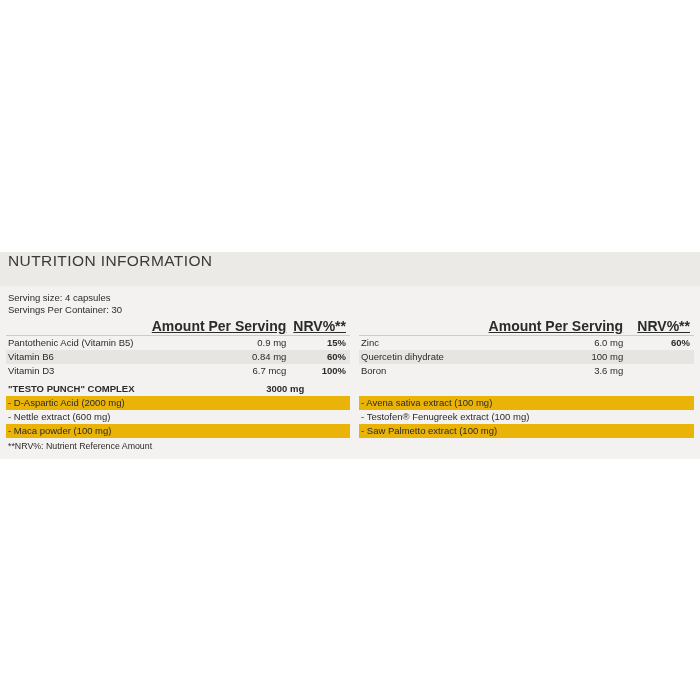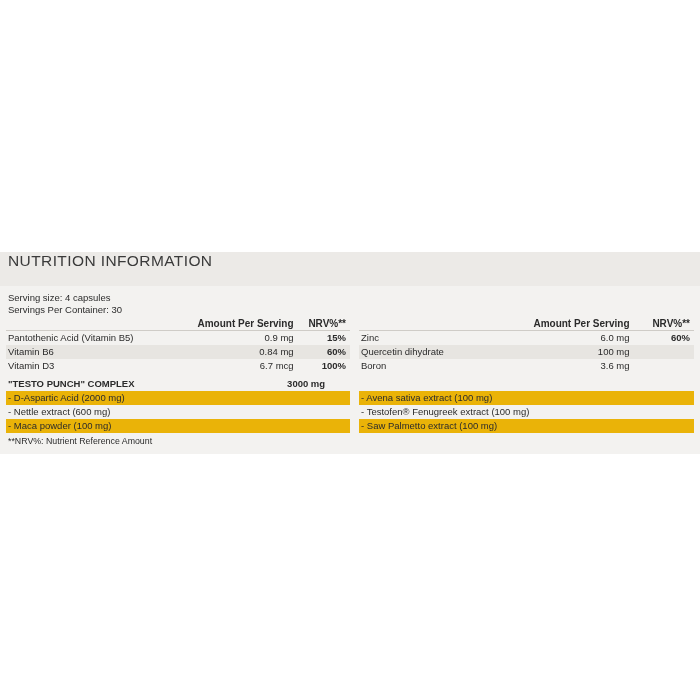--- a/index.html
+++ b/index.html
@@ -66,27 +66,28 @@
   .col.right {
     padding-left: 9px;
   }
   table.nutri {
     width: 100%;
     border-collapse: collapse;
     font-size: 9.5px;
     color: #2b2b2b;
   }
   table.nutri th {
-    font-size: 10px;
+    font-size: 14px;
     font-weight: bold;
     text-align: right;
     padding: 0 4px 1px 0;
     color: #2b2b2b;
     border-bottom: 1px solid #cfccc7;
     white-space: nowrap;
+    text-decoration: underline;
   }
   table.nutri th.name-col {
     text-align: left;
     border-bottom: 1px solid #cfccc7;
   }
   table.nutri td {
     padding: 1px 4px 1px 2px;
     line-height: 12px;
     white-space: nowrap;
   }
@@ -107,21 +108,21 @@
     border-collapse: collapse;
     font-size: 9.5px;
     color: #2b2b2b;
   }
   table.complex td {
     padding: 1px 4px 1px 2px;
     line-height: 12px;
     white-space: nowrap;
   }
   table.complex td.amt {
-    text-align: center;
+    text-align: left;
   }
   table.complex tr.alt td {
     background: #eab308;
   }
   .complex-name {
     font-weight: bold;
   }
   .ingredient {
     padding-left: 4px;
   }

